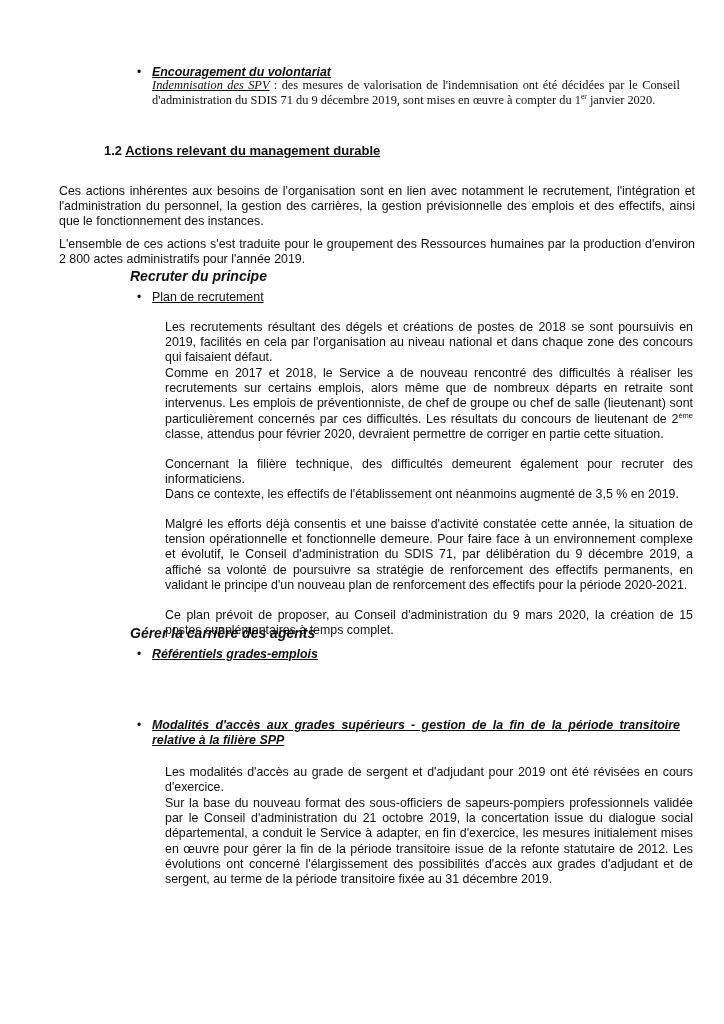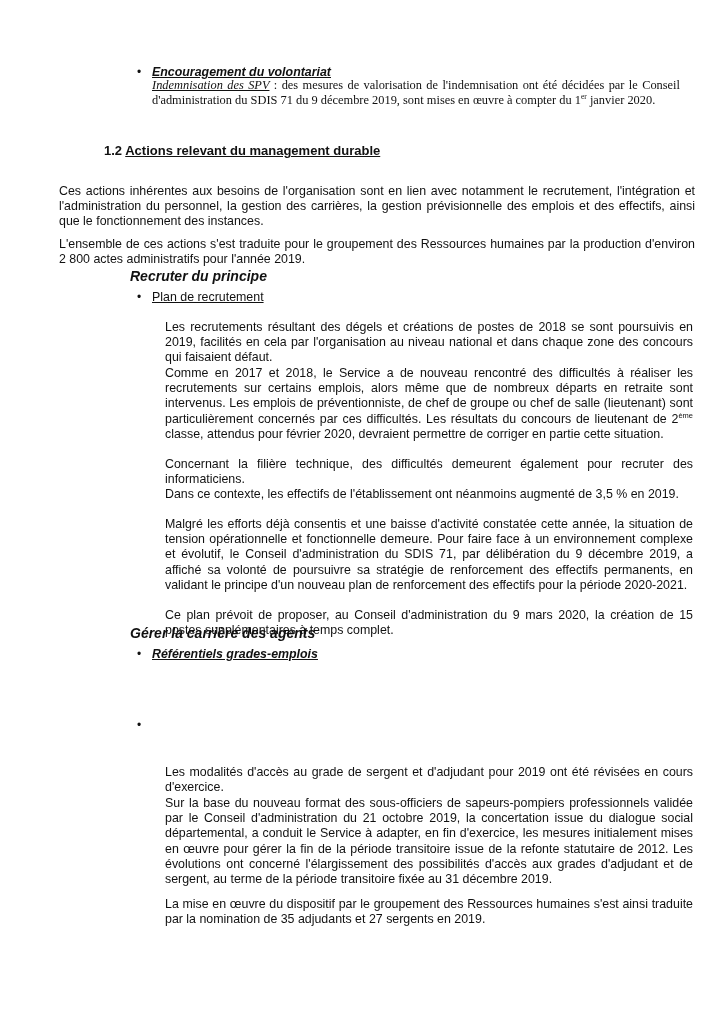--- a/index.html
+++ b/index.html
@@ -50,17 +50,17 @@
   <p class="abs just" style="left:152px;top:444px;width:528px;">Concernant la filière technique, des difficultés demeurent également pour recruter des informaticiens.</p>
   <p class="abs just" style="left:152px;top:474px;width:528px;">Dans ce contexte, les effectifs de l'établissement ont néanmoins augmenté de 3,5 % en 2019.</p>
   <p class="abs just" style="left:152px;top:504px;width:528px;">Malgré les efforts déjà consentis et une baisse d'activité constatée cette année, la situation de tension opérationnelle et fonctionnelle demeure. Pour faire face à un environnement complexe et évolutif, le Conseil d'administration du SDIS 71, par délibération du 9 décembre 2019, a affiché sa volonté de poursuivre sa stratégie de renforcement des effectifs permanents, en validant le principe d'un nouveau plan de renforcement des effectifs pour la période 2020-2021.</p>
   <p class="abs just" style="left:152px;top:595px;width:528px;">Ce plan prévoit de proposer, au Conseil d'administration du 9 mars 2020, la création de 15 postes supplémentaires à temps complet.</p>
 
   <div class="abs h3" style="left:130px;top:625px;">Gérer la carrière des agents</div>
   <span class="bullet" style="left:137px;top:647px;">•</span>
   <div class="abs bi u" style="left:152px;top:647px;">Référentiels grades-emplois</div>
 
   <span class="bullet" style="left:137px;top:718px;">•</span>
+  <div class="abs bi u just" style="left:152px;top:718px;width:528px;">Modalités d'accès aux grades supérieurs - gestion de la fin de la période transitoire relative à  la filière SPP</div>
   <p class="abs just" style="left:152px;top:752px;width:528px;">Les modalités d'accès au grade de sergent et d'adjudant pour 2019 ont été révisées en cours d'exercice.</p>
   <p class="abs just" style="left:152px;top:783px;width:528px;">Sur la base du nouveau format des sous-officiers de sapeurs-pompiers professionnels validée par le Conseil d'administration du 21 octobre 2019, la concertation issue du dialogue social départemental, a conduit le Service à adapter, en fin d'exercice, les mesures initialement mises en œuvre pour gérer la fin de la période transitoire issue de la refonte statutaire de 2012. Les évolutions ont concerné l'élargissement des possibilités d'accès aux grades d'adjudant et de sergent, au terme de la période transitoire fixée au 31 décembre 2019.</p>
-  <p class="abs just" style="left:152px;top:884px;width:528px;">La mise en œuvre du dispositif par le groupement des Ressources humaines s'est ainsi traduite par la nomination de 35 adjudants et 27 sergents en 2019.</p>
 
 </div>
 
 </body></html>

